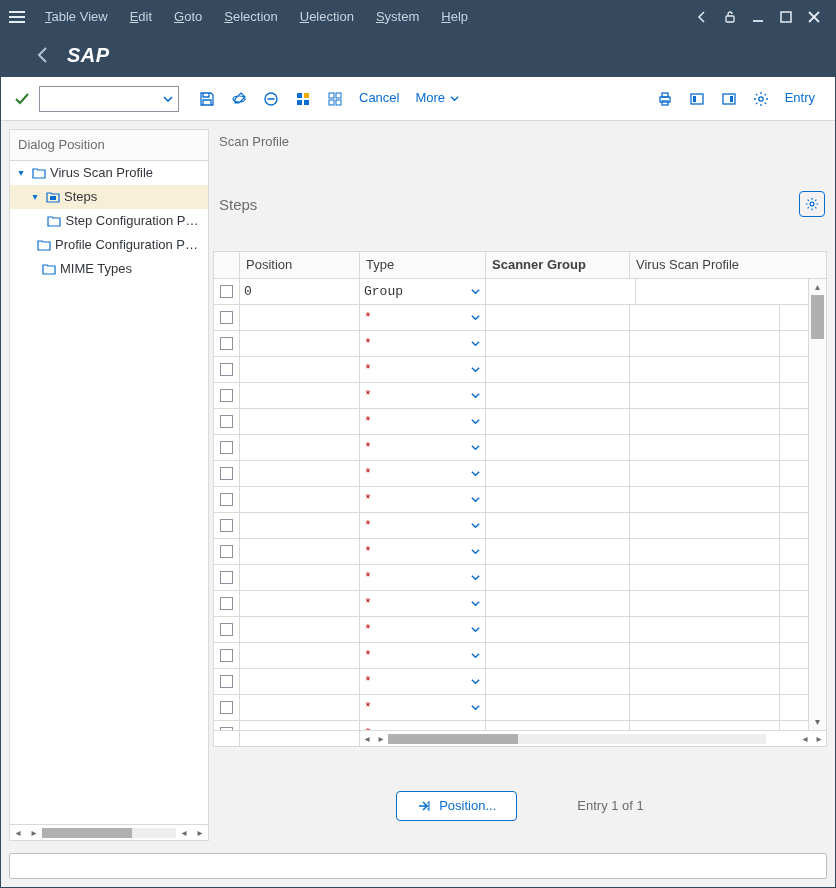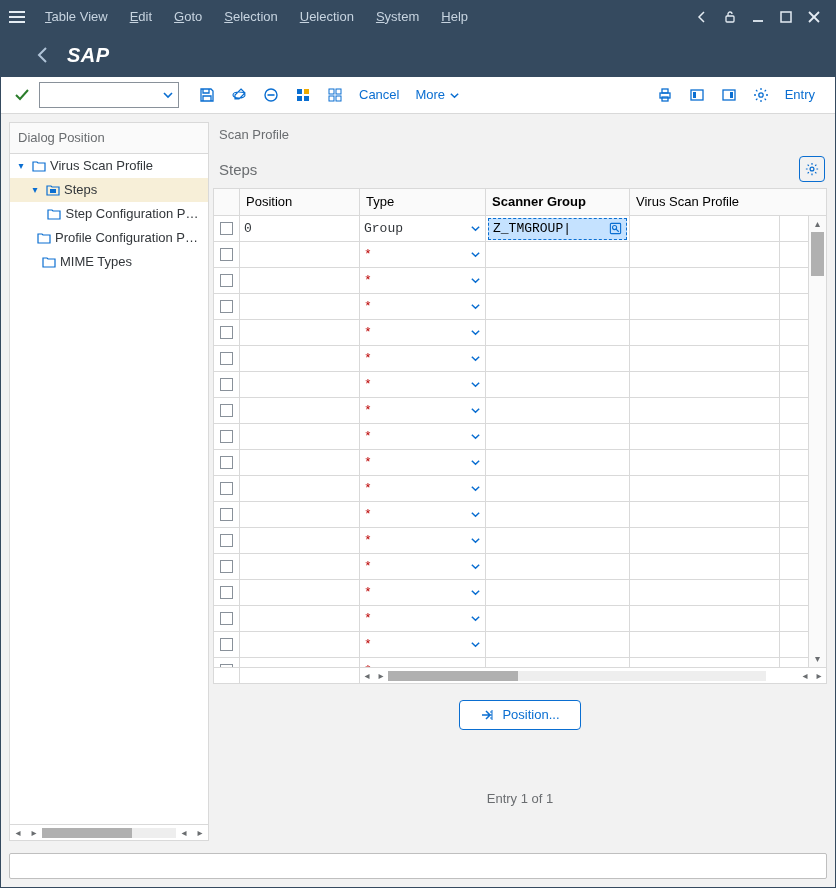--- a/index.html
+++ b/index.html
@@ -78,21 +78,21 @@
     font-size: 17px;
     color: #fff;
     flex: 1;
     text-align: center;
     padding-right: 100px;
   }
 
   
   .apptoolbar {
     background: var(--toolbar-bg);
-    height: 37px;
+    height: 44px;
     display: flex;
     align-items: center;
     padding: 0 12px;
     border-bottom: 1px solid var(--border);
   }
   .apptoolbar .ok-btn { color:#2b7d2b; margin-right:8px; display:flex; align-items:center; }
   .apptoolbar .trans-input {
     border: 1px solid #89919a;
     height: 26px; width: 140px;
     display:flex; align-items:center; justify-content:flex-end;
@@ -160,20 +160,21 @@
   .tree-panel .hscroll .arrow { width:16px; text-align:center; color:#6a6d70; font-size:10px;}
   .tree-panel .hscroll .track { flex:1; background:#eee; height:10px; position:relative; }
   .tree-panel .hscroll .thumb { position:absolute; left:0; top:0; height:10px; width:90px; background:#b0b0b0; }
 
   
   .main {
     flex:1;
     display:flex;
     flex-direction:column;
     overflow:hidden;
+    gap:28px;
   }
   .form-row {
     display:flex; align-items:center;
     padding: 4px 6px 10px 6px;
     gap: 12px;
   }
   .form-row label { color:#6a6d70; width:120px; }
   .form-row .ro-input {
     border:1px solid #89919a; background:#efefef;
     height:24px; width:160px; padding:0 6px;
@@ -201,21 +202,21 @@
     display:flex;
     flex-direction:column;
     overflow:hidden;
     height: 496px;
   }
   .tbl-header {
     display:flex;
     border-bottom:1px solid var(--border);
     background:#fafafa;
     font-size:13px;
-    color:#000000;
+    color:#404040;
   }
   .col-sel { width:26px; border-right:1px solid var(--border); }
   .col-pos { width:120px; padding:4px 6px; border-right:1px solid var(--border);}
   .col-type { width:126px; padding:4px 6px; border-right:1px solid var(--border);}
   .col-sg { width:144px; padding:4px 6px; border-right:1px solid var(--border);font-weight:bold;}
   .col-vsp { width:150px; padding:4px 6px; }
   .col-spacer { flex:1; }
   .col-vscroll { width:18px; }
 
   .tbl-body { flex:1; overflow:hidden; position:relative; display:flex;}
@@ -282,21 +283,20 @@
   }
   .tbl-footer .arrow { width:14px; text-align:center; color:#6a6d70; font-size:10px;}
   .tbl-footer .track { background:#eee; height:10px; position:relative; }
   .tbl-footer .thumb { position:absolute; left:0; top:0; height:10px; background:#b0b0b0; }
 
   
   .position-bar {
     display:flex; align-items:center; justify-content:center;
     padding: 16px 0 10px;
     gap: 60px;
-    flex-direction: column;
   }
   .position-btn {
     border:1px solid var(--accent);
     border-radius:4px;
     color:var(--accent);
     background:#fff;
     height:30px;
     padding: 0 20px;
     display:flex; align-items:center; gap:8px;
   }
@@ -560,32 +560,20 @@
               </div>
               <div class="cell pos">0</div>
               <div class="cell type">
                 <span>Group</span>
                 <span class="dd-caret">
                   <svg width="11" height="11" viewBox="0 0 12 12">
                     <path d="M2 4 L6 8 L10 4" fill="none" stroke="currentColor" stroke-width="1.6"></path>
                   </svg>
                 </span>
               </div>
-              <div class="cell sg" style="padding: 2px;">
-                <div class="sg-input">
-                  <span>Z_TMGROUP|</span>
-                  <span class="f4">
-                    <svg width="13" height="13" viewBox="0 0 14 14">
-                      <rect x="1.5" y="1.5" width="11" height="11" rx="1" fill="none" stroke="currentColor" stroke-width="1.2"></rect>
-                      <circle cx="6" cy="6" r="2.2" fill="none" stroke="currentColor" stroke-width="1.2"></circle>
-                      <line x1="7.6" y1="7.6" x2="10.5" y2="10.5" stroke="currentColor" stroke-width="1.2"></line>
-                    </svg>
-                  </span>
-                </div>
-              </div>
               <div class="cell vsp"></div>
               <div class="cell spc"></div>
             </div>
             <div class="tbl-row">
               <div class="cell sel">
                 <div class="chk"></div>
               </div>
               <div class="cell pos"></div>
               <div class="cell type">
                 <span class="star">*</span>

